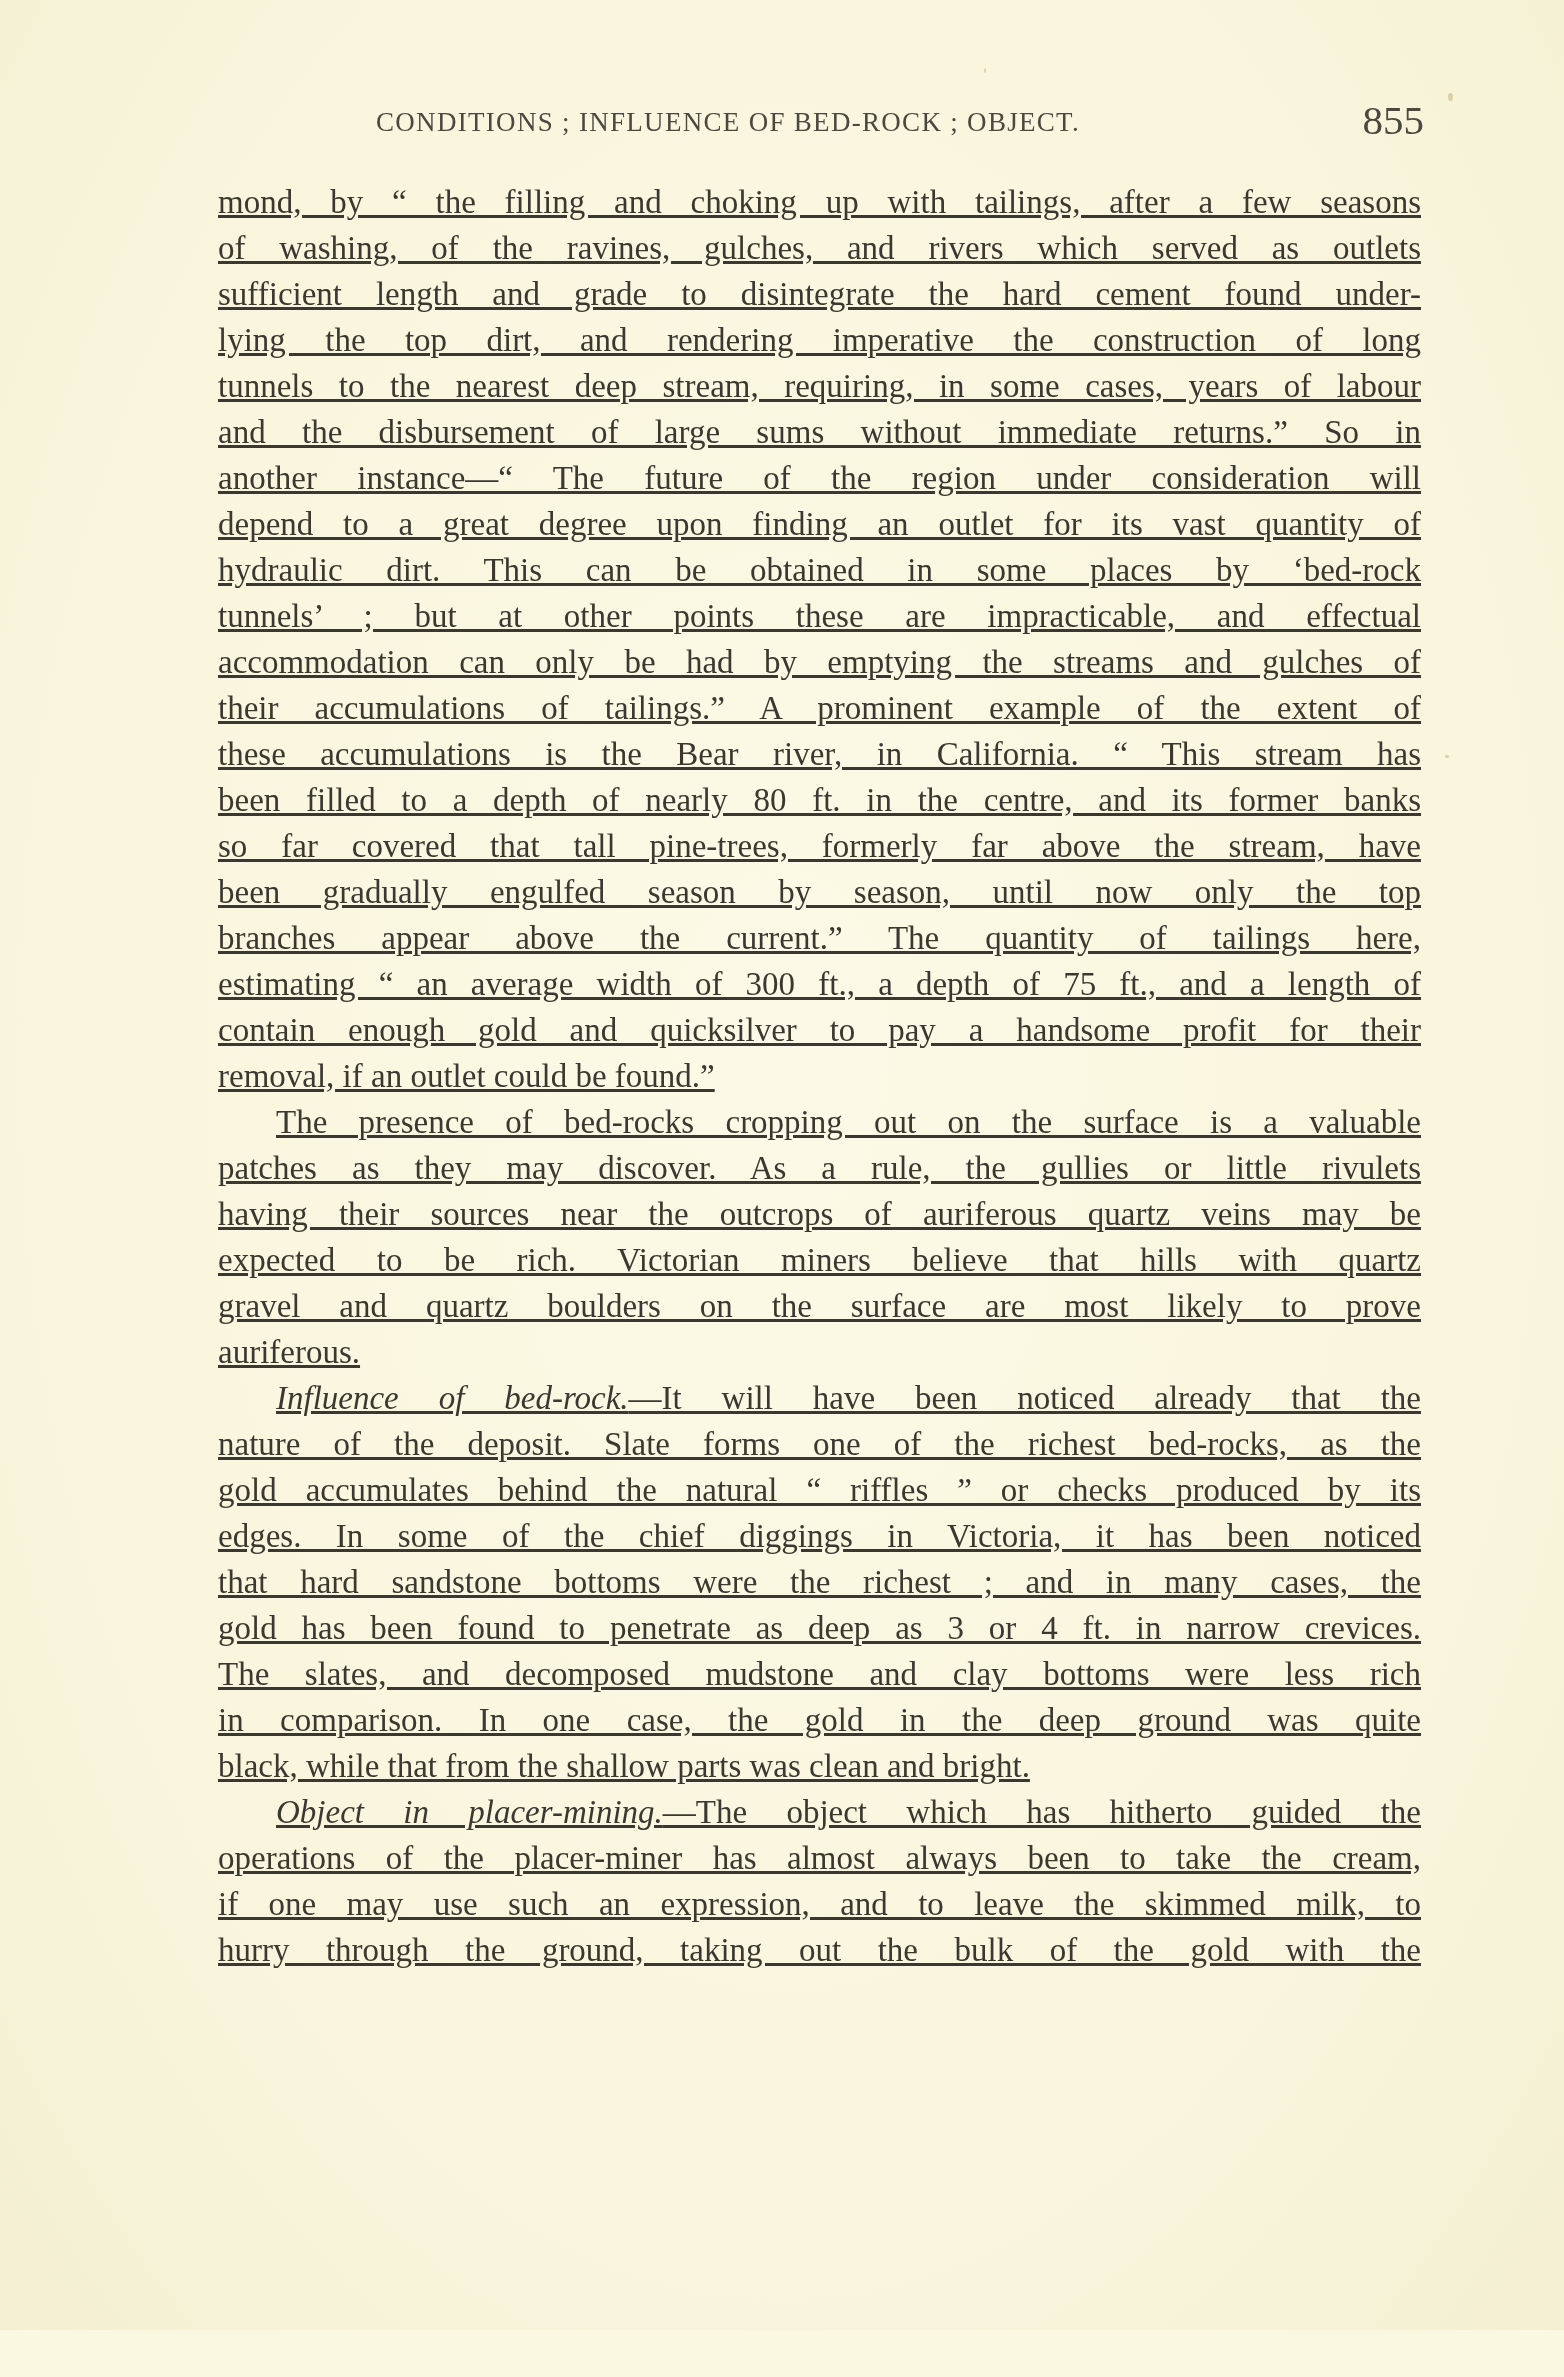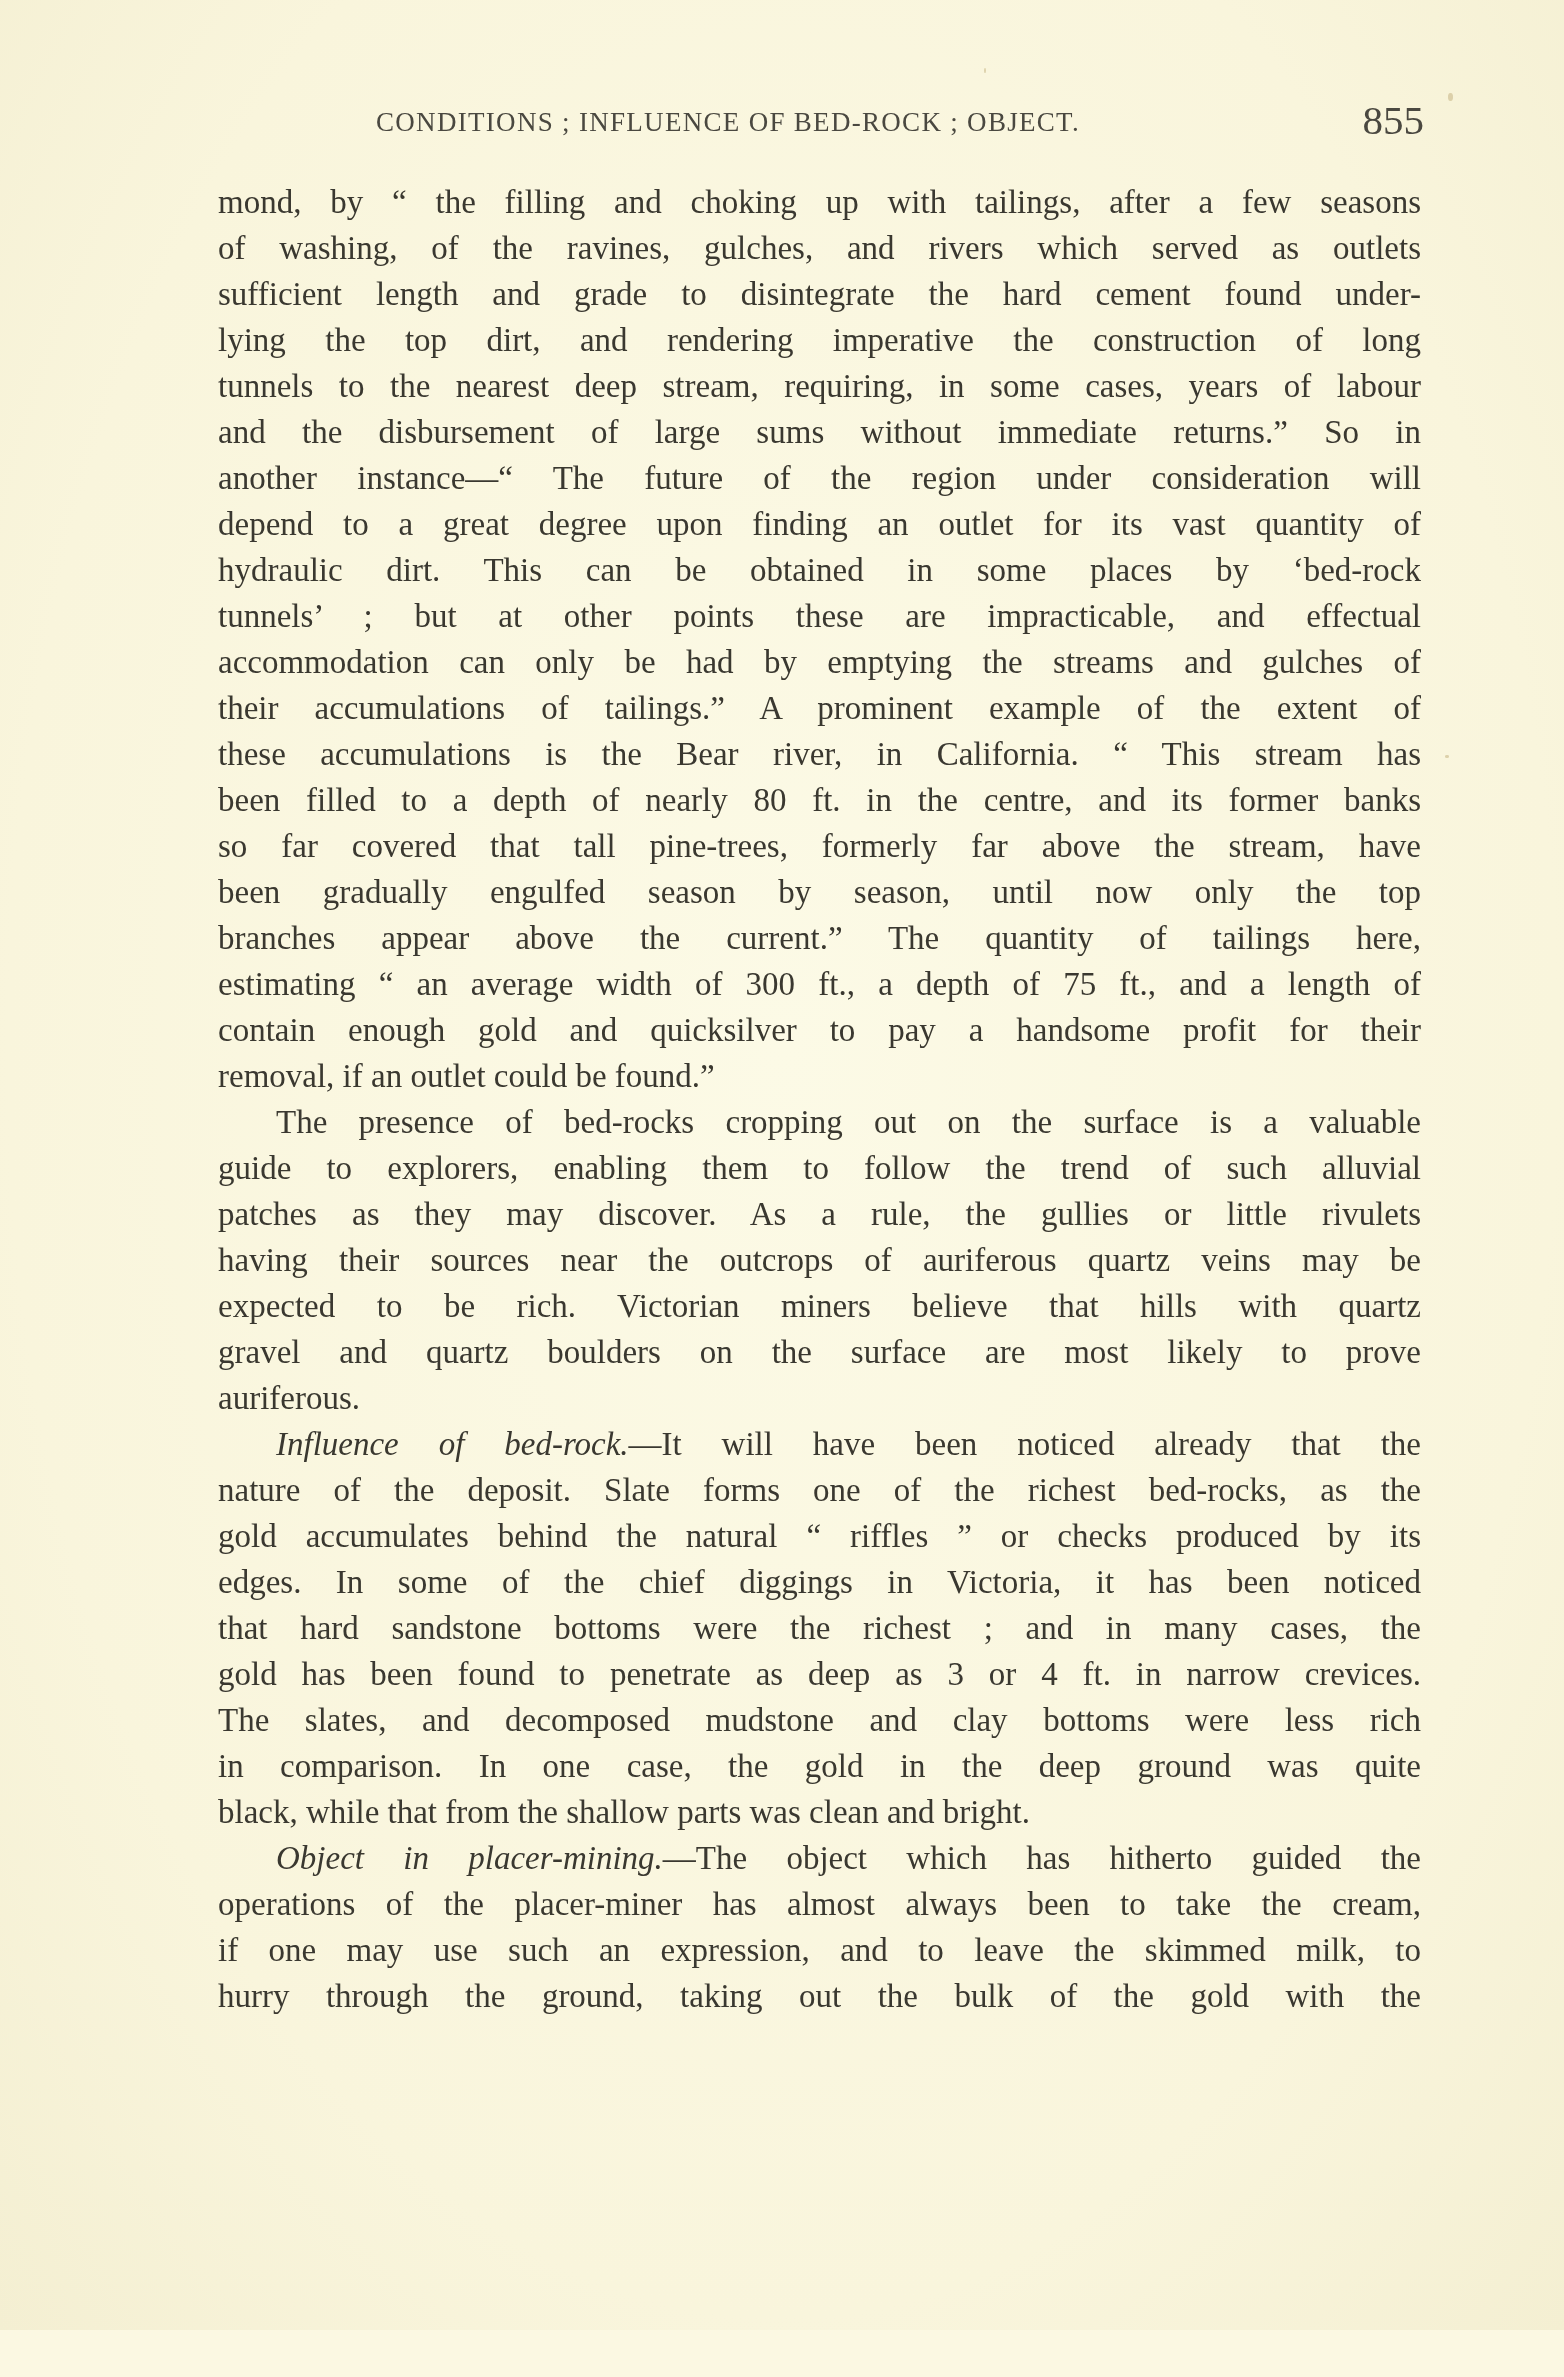--- a/index.html
+++ b/index.html
@@ -53,20 +53,21 @@
       line-height: 46px;
       color: #3a3830;
     }
     .line {
       display: block;
       height: 46px;
       white-space: nowrap;
       text-align: justify;
       text-align-last: justify;
       overflow: hidden;
+      text-decoration: underline;
     }
     .line.last {
       text-align-last: left;
     }
     .line.indent {
       padding-left: 58px;
     }
     .it {
       font-style: italic;
     }
@@ -107,21 +108,20 @@
       <span class="line">so far covered that tall pine-trees, formerly far above the stream, have</span>
       <span class="line">been gradually engulfed season by season, until now only the top</span>
       <span class="line">branches appear above the current.” The quantity of tailings here,</span>
       <span class="line">estimating “ an average width of 300 ft., a depth of 75 ft., and a length of</span>
       <span class="line">contain enough gold and quicksilver to pay a handsome profit for their</span>
       <span class="line last">removal, if an outlet could be found.”</span>
     </div>
 
     <div>
       <span class="line indent">The presence of bed-rocks cropping out on the surface is a valuable</span>
-      <span class="line">guide to explorers, enabling them to follow the trend of such alluvial</span>
       <span class="line">patches as they may discover. As a rule, the gullies or little rivulets</span>
       <span class="line">having their sources near the outcrops of auriferous quartz veins may be</span>
       <span class="line">expected to be rich. Victorian miners believe that hills with quartz</span>
       <span class="line">gravel and quartz boulders on the surface are most likely to prove</span>
       <span class="line last">auriferous.</span>
     </div>
 
     <div>
       <span class="line indent"><span class="it">Influence of bed-rock.</span><span>—It will have been noticed already that the</span></span>
       <span class="line">nature of the deposit. Slate forms one of the richest bed-rocks, as the</span>

